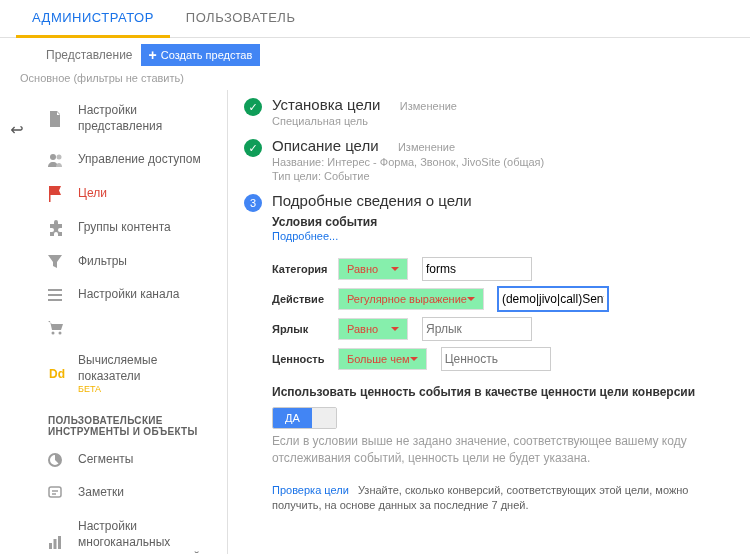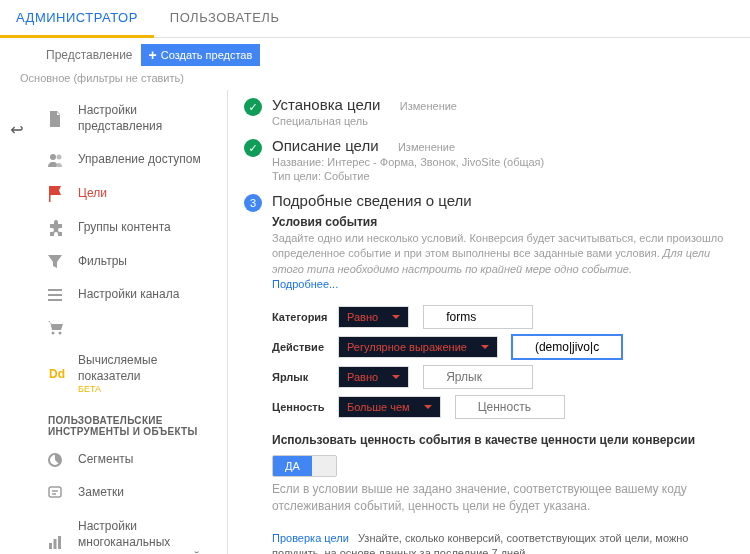--- a/index.html
+++ b/index.html
@@ -1,17 +1,17 @@
 <!DOCTYPE html>
 <html><head>
 <meta charset="utf-8">
 <style>
   * { box-sizing: border-box; margin: 0; padding: 0; }
   body { font-family: Arial, Helvetica, sans-serif; font-size: 13px; color: #333; background: #fff; width: 750px; }
-  .top-tabs { display: flex; border-bottom: 1px solid #e0e0e0; padding: 0 0; }
+  .top-tabs { display: flex; border-bottom: 1px solid #e0e0e0; padding: 0 16px; }
   .top-tab { padding: 10px 16px; font-size: 13px; color: #757575; letter-spacing: 0.5px; cursor: pointer; }
   .top-tab.active { color: #1a73e8; border-bottom: 3px solid #f4b400; margin-bottom: -1px; }
   .subheader { display: flex; align-items: center; padding: 6px 10px 4px 46px; gap: 8px; }
   .subheader .label { font-size: 12px; color: #757575; }
   .btn-create { background: #4285f4; color: #fff; font-size: 11px; padding: 5px 8px; border: none; display: flex; align-items: center; gap: 4px; cursor: pointer; }
   .btn-create .plus { font-weight: bold; font-size: 14px; line-height: 11px; }
   .filters-note { font-size: 11px; color: #9e9e9e; padding: 2px 10px 6px 20px; }
   .layout { display: flex; }
   .back-col { width: 34px; padding-top: 30px; text-align: center; }
   .back-icon { font-size: 16px; color: #555; cursor: pointer; }
@@ -34,24 +34,24 @@
   .step-sub { font-size: 11px; color: #9e9e9e; margin-top: 2px; }
   .step-sub .em { }
   .cond-block { margin-top: 6px; }
   .cond-title { font-weight: bold; font-size: 12px; }
   .cond-desc { font-size: 11px; color: #9e9e9e; margin-top: 2px; line-height: 1.4; }
   .cond-desc .em { font-style: italic; }
   .cond-link { color: #1a73e8; font-size: 11px; cursor: pointer; }
   .table { margin-top: 14px; }
   .row { display: flex; align-items: center; margin-bottom: 6px; gap: 8px; }
   .row .lbl { width: 58px; font-size: 11px; color: #333; font-weight: bold; }
-  .dropdown { border: 1px solid #dcdcdc; background: #0f172a; padding: 4px 8px; font-size: 11px; color: #db4437; display: flex; align-items: center; justify-content: space-between; gap: 14px; cursor: pointer; min-width: 70px; }
+  .dropdown { border: 1px solid #dcdcdc; background: #86efac; padding: 4px 8px; font-size: 11px; color: #db4437; display: flex; align-items: center; justify-content: space-between; gap: 0; cursor: pointer; min-width: 70px; }
   .dropdown.wide { min-width: 136px; }
   .dropdown .caret { width: 0; height: 0; border-left: 4px solid transparent; border-right: 4px solid transparent; border-top: 4px solid #db4437; }
-  .input { border: 1px solid #ccc; padding: 4px 22px; font-size: 12px; height: 24px; margin-left: 6px; }
+  .input { border: 1px solid #ccc; padding: 4px 3px; font-size: 12px; height: 24px; margin-left: 6px; }
   .input.w1 { width: 110px; }
   .input.w2 { width: 110px; }
   .input.focused { border: 1px solid #4285f4; box-shadow: 0 0 0 1px #4285f4; }
   .toggle-section { margin-top: 14px; }
   .toggle-label { font-size: 12px; font-weight: bold; }
   .toggle { display: inline-flex; margin-top: 8px; border: 1px solid #ccc; border-radius: 2px; overflow: hidden; cursor: pointer; }
   .toggle .on { background: #4285f4; color: #fff; padding: 4px 12px; font-size: 11px; }
   .toggle .off { background: #eee; width: 24px; }
   .toggle-desc { font-size: 12px; color: #9e9e9e; margin-top: 4px; line-height: 1.4; }
   .verify { margin-top: 16px; font-size: 11px; color: #616161; line-height: 1.4; }
@@ -198,23 +198,20 @@
       </div>
     </div>
 
     <div class="step">
       <div class="step-badge badge-num">3</div>
       <div class="step-body">
         <span class="step-title">Подробные сведения о цели</span>
 
         <div class="cond-block">
           <div class="cond-title">Условия события</div>
-          <div class="cond-desc">
-            <span>Задайте одно или несколько условий. Конверсия будет засчитываться, если произошло определенное событие и при этом выполнены все заданные вами условия. </span><span class="em">Для цели этого типа необходимо настроить по крайней мере одно событие.</span>
-          </div>
           <span class="cond-link">Подробнее...</span>
         </div>
 
         <div class="table">
           <div class="row">
             <span class="lbl">Категория</span>
             <div class="dropdown">
                 <span>Равно</span>
                 <span class="caret"></span>
               </div>

